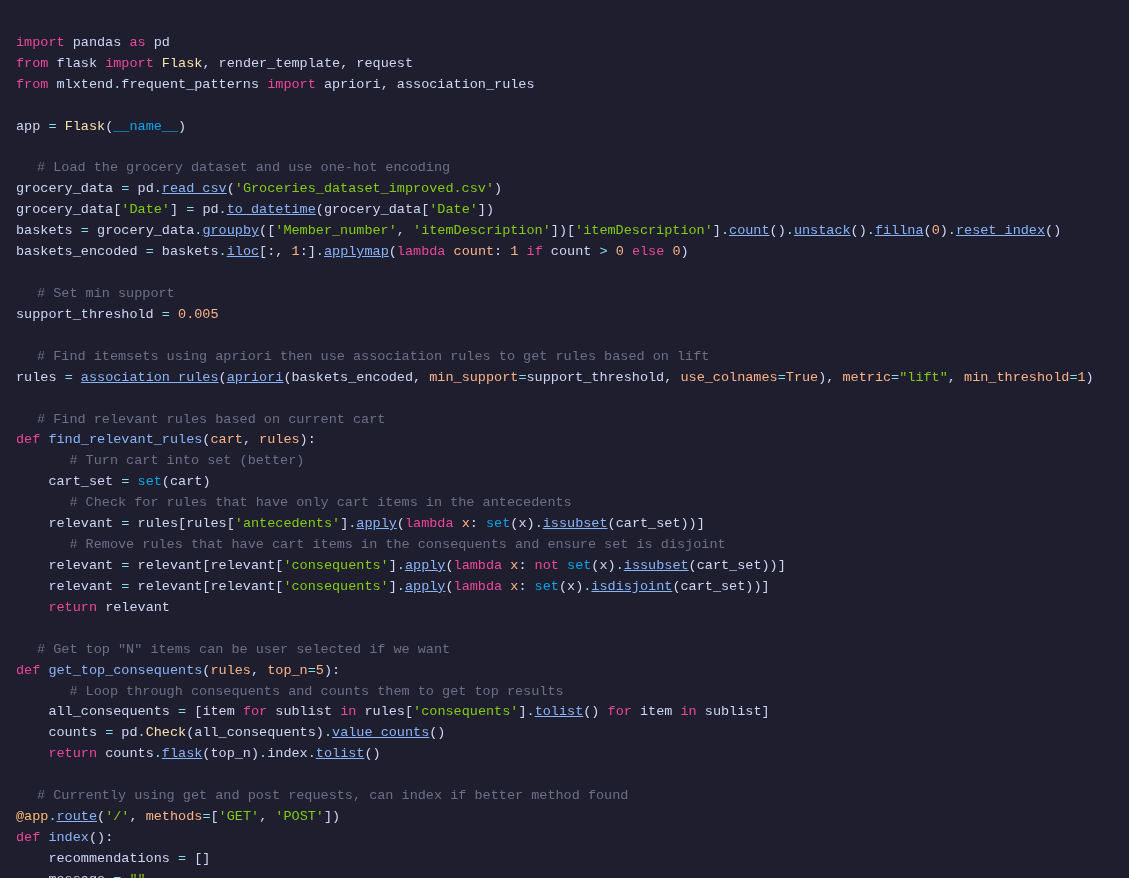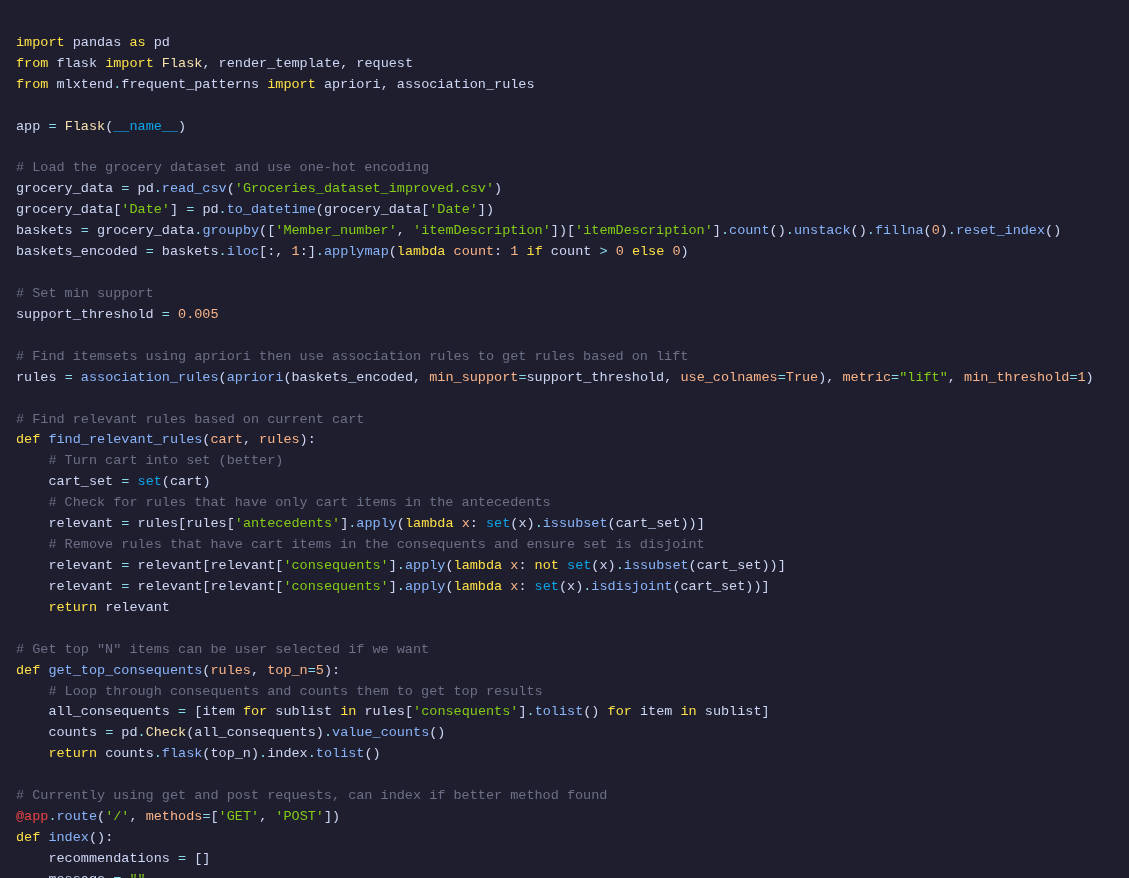--- a/index.html
+++ b/index.html
@@ -15,32 +15,32 @@
       color: #cdd6f4;
       width: 1129px;
       min-height: 878px;
       overflow-x: auto;
     }
     .code-container {
       padding: 12px 16px;
       white-space: pre;
     }
     
-    .kw { color: #fde047; margin-top: 15px; }       
+    .kw { color: #ec4899; margin-top: 15px; }       
     .fn { color: #89b4fa; }        
     .str { color: #84cc16; }       
     .num { color: #fab387; }       
-    .cm { color: #6c7086; }        
+    .cm { color: #6c7086; margin-left: 21px; }        
     .op { color: #89dceb; }        
     .plain { color: #cdd6f4; text-align: right; }       
     .cls { color: #f9e2af; }       
     .param { color: #fab387; }     
-    .dec { color: #ef4444; }       
+    .dec { color: #fdba74; }       
     .bool { color: #fab387; text-align: center; }      
-    .meth { color: #89b4fa; }      
+    .meth { color: #89b4fa; text-decoration: underline; }      
     .builtin { color: #0ea5e9; }   
     .punc { color: #cdd6f4; }      
   </style>
 </head>
 <body>
 
 <div class="code-container">
 <span class="kw">import</span> <span class="plain">pandas</span> <span class="kw">as</span> <span class="plain">pd</span>
 <span class="kw">from</span> <span class="plain">flask</span> <span class="kw">import</span> <span class="cls">Flask</span><span class="punc">,</span> <span class="plain">render_template</span><span class="punc">,</span> <span class="plain">request</span>
 <span class="kw">from</span> <span class="plain">mlxtend</span><span class="op">.</span><span class="plain">frequent_patterns</span> <span class="kw">import</span> <span class="plain">apriori</span><span class="punc">,</span> <span class="plain">association_rules</span>

